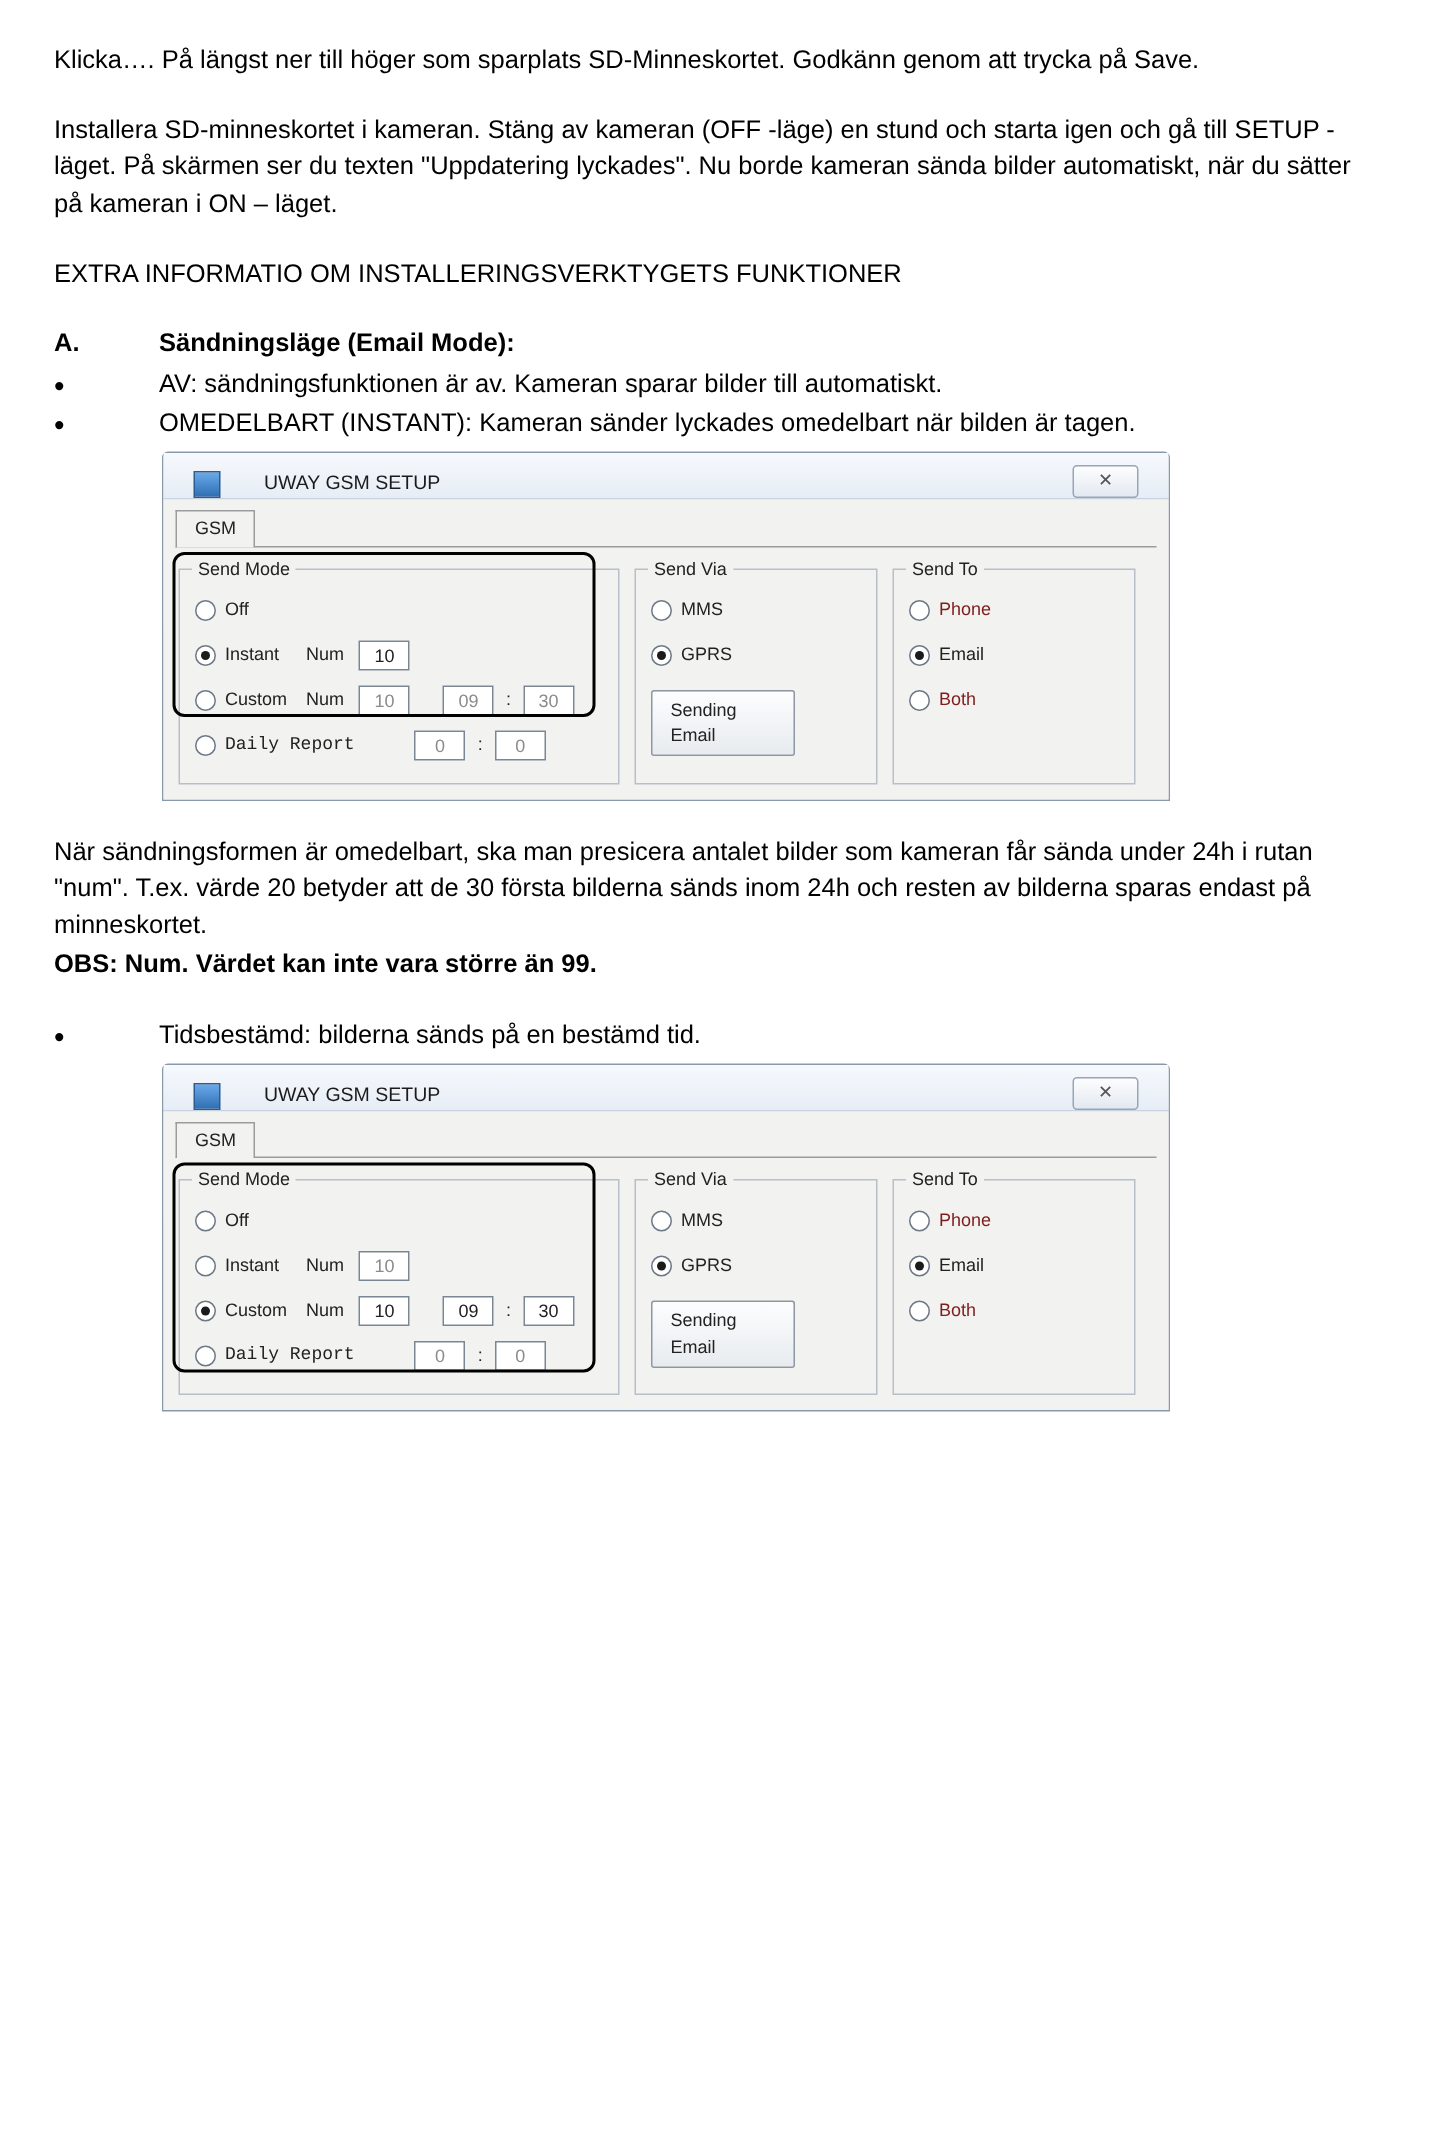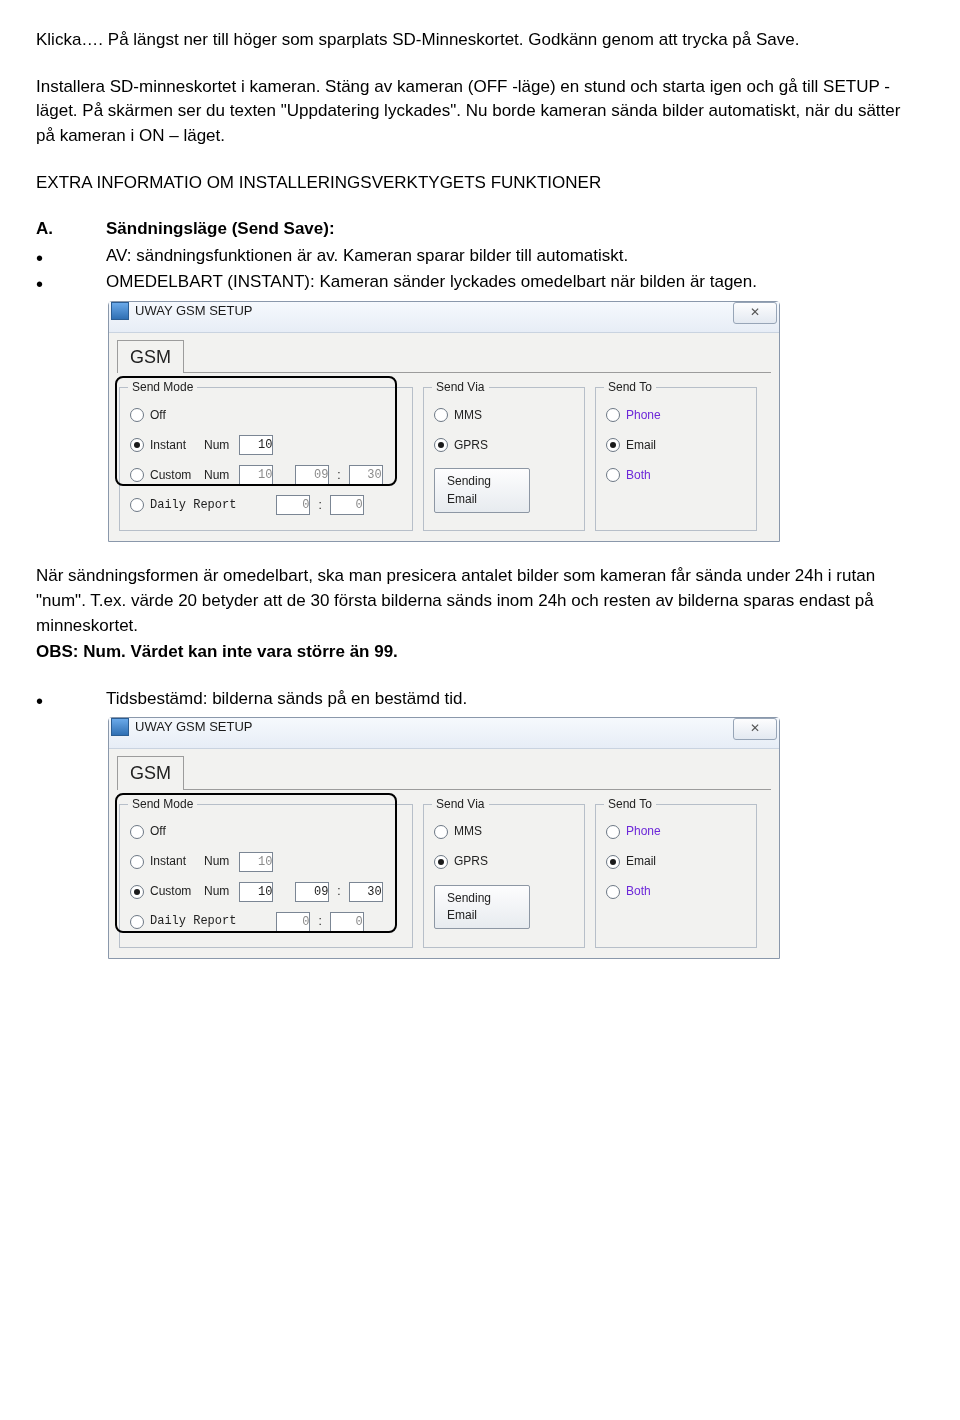--- a/index.html
+++ b/index.html
@@ -30,24 +30,25 @@
     background: linear-gradient(#f7f9fc,#e9eef5);
     border: 1px solid #8a98ab;
     border-radius: 4px 4px 0 0;
     box-shadow: 0 0 0 1px #fff inset;
     font-family: "Segoe UI", Tahoma, sans-serif;
     font-size: 13px;
     color: #222;
   }
   .titlebar {
     height: 30px;
-    display: flex; align-items: flex-start;
-    padding: 0 2px;
+    display: flex; align-items: flex-end;
+    padding: 0 20px;
     background: linear-gradient(#f6f9fd,#e7edf6);
     border-bottom: 1px solid #c9d3e0;
+    gap: 23px;
   }
   .tb-icon {
     width: 16px; height: 16px; margin-right: 6px;
     background: linear-gradient(#6aa9e9,#2f6fb3);
     border: 1px solid #2b5d93;
   }
   .tb-title { flex: 1; color: #1b1b1b; font-size: 13px; }
   .tb-close {
     width: 42px; height: 20px;
     border: 1px solid #97a5b7;
@@ -62,21 +63,21 @@
     background: #f2f2f0;
     padding: 6px 8px 10px 8px;
   }
   .tabstrip { margin-bottom: 8px; }
   .tab {
     display: inline-block;
     border: 1px solid #9c9c9c;
     border-bottom: none;
     padding: 3px 12px;
     background: #f2f2f0;
-    font-size: 18px;
+    font-size: 12px;
     position: relative; top: 1px;
   }
   .tabline { border-top: 1px solid #9c9c9c; }
   .groups { display: flex; gap: 10px; padding: 6px 2px 0 2px; }
   .grp {
     border: 1px solid #b7bfc9;
     padding: 12px 10px 10px 10px;
     position: relative;
     background: #f2f2f0;
     flex-shrink: 0;
@@ -100,29 +101,28 @@
     font-size: 12px;
   }
   .radio {
     width: 12px; height: 12px; border: 1px solid #6d7885; border-radius: 50%;
     background: #fff; display: inline-flex; align-items: center; justify-content:center;
     flex-shrink: 0;
   }
   .radio.sel::after { content:""; width:6px; height:6px; background:#1b1b1b; border-radius:50%; display:block;}
   .rlabel { min-width: 48px; }
   .rlabel.wide { min-width: 84px; font-family: Liberation Mono, monospace; }
-  .rlabel.grey { color: #6d28d9; }
+  .rlabel.grey { color: #7f1d1d; }
   .field {
     width: 32px; height: 18px;
     border: 1px solid #7b8694;
     background: #fff;
-    text-align: right;
+    text-align: center;
     font-size: 12px;
     line-height: 18px;
-    font-family: Liberation Mono, monospace;
   }
   .field.grey { color:#8b8b8b; }
   .colon { padding: 0 2px; }
   .num-label { font-size: 12px; margin-right: 4px; }
   .btn {
     border: 1px solid #8d97a4;
     background: linear-gradient(#fdfdfe,#e7ebef);
     padding: 4px 12px;
     text-align: left;
     font-size: 12px;
@@ -141,21 +141,21 @@
 <body>
 
 <p class="para">Klicka…. På längst ner till höger som sparplats SD-Minneskortet. Godkänn genom att trycka på Save.</p>
 
 <p class="para">Installera SD-minneskortet i kameran. Stäng av kameran (OFF -läge) en stund och starta igen och gå till SETUP -läget. På skärmen ser du texten "Uppdatering lyckades". Nu borde kameran sända bilder automatiskt, när du sätter på kameran i ON – läget.</p>
 
 <p class="section-title">EXTRA INFORMATIO OM INSTALLERINGSVERKTYGETS FUNKTIONER</p>
 
 <div class="list-row">
   <div class="list-marker list-label">A.</div>
-  <div class="list-body list-label">Sändningsläge (Send Save):</div>
+  <div class="list-body list-label">Sändningsläge (Email Mode):</div>
 </div>
 <div class="list-row sub">
   <div class="list-marker bullet">•</div>
   <div class="list-body">AV: sändningsfunktionen är av. Kameran sparar bilder till automatiskt.</div>
 </div>
 <div class="list-row sub">
   <div class="list-marker bullet">•</div>
   <div class="list-body">OMEDELBART (INSTANT): Kameran sänder lyckades omedelbart när bilden är tagen.</div>
 </div>
 

